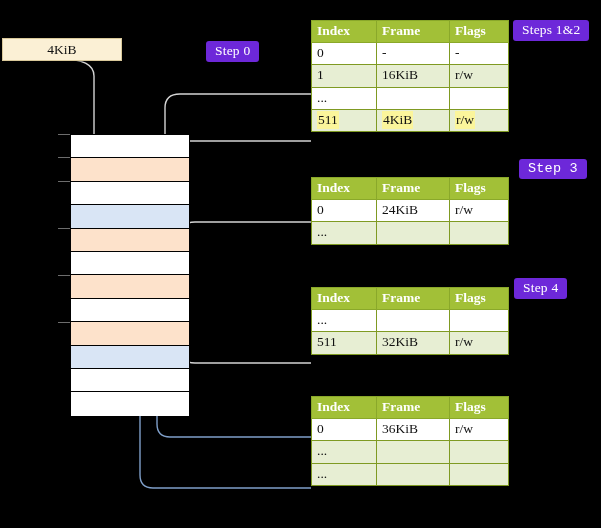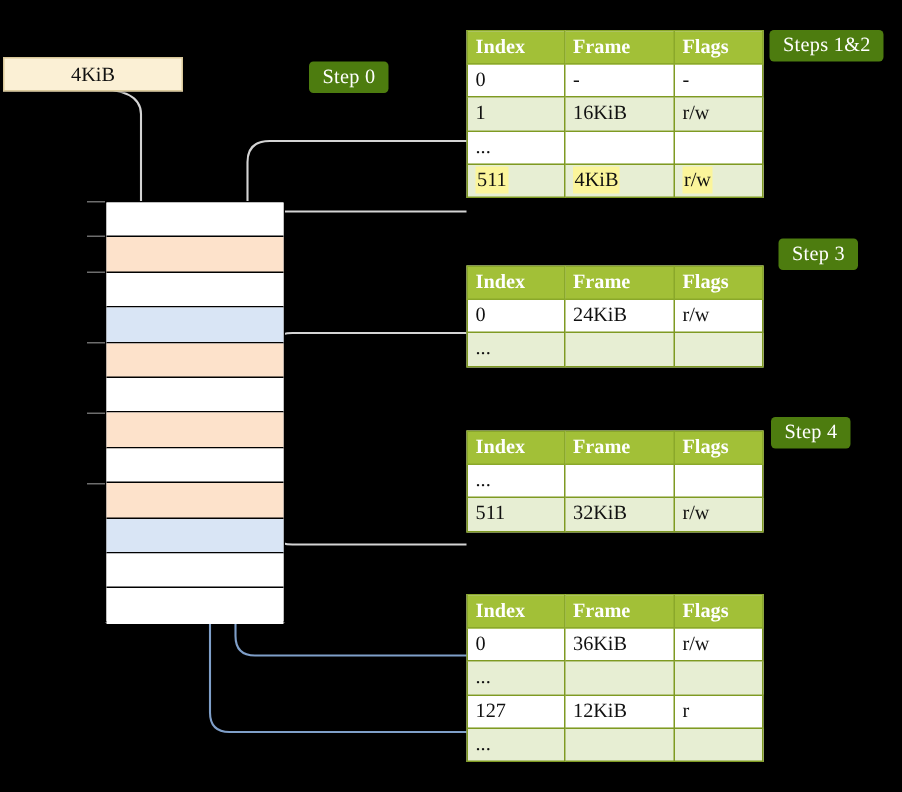--- a/index.html
+++ b/index.html
@@ -66,21 +66,21 @@
     padding: 0 1px;
     display: inline-block;
   }
   .col-index { width: 54px; }
   .col-frame { width: 62px; }
   .col-flags { width: 48px; }
 
   
   .badge {
     position: absolute;
-    background: #4d7c0f;
+    background: #6d28d9;
     color: #ffffff;
     font-size: 13.5px;
     padding: 2px 9px 3px 9px;
     border-radius: 3px;
     white-space: nowrap;
     box-shadow: 1px 1px 0 rgba(0,0,0,0.45);
     letter-spacing: 0.2px;
   }
 
   
@@ -199,21 +199,21 @@
       <div class="tick" style="top: 157px;"></div>
       <div class="tick" style="top: 181px;"></div>
       <div class="tick" style="top: 228px;"></div>
       <div class="tick" style="top: 275px;"></div>
       <div class="tick" style="top: 322px;"></div>
     </div>
 
   <div id="badges">
       <div class="badge" style="left: 206px; top: 41px;">Step 0</div>
       <div class="badge" style="left: 513px; top: 20px;">Steps 1&amp;2</div>
-      <div class="badge" style="left: 519px; top: 159px;">Step 3</div>
+      <div class="badge" style="left: 519px; top: 159px; font-family: Liberation Mono, monospace;">Step 3</div>
       <div class="badge" style="left: 514px; top: 278px;">Step 4</div>
     </div>
 
   <div id="tables">
       <table class="pagetable" style="left: 311px; top: 20px;">
         <thead>
           <tr>
             <th class="col-index">Index</th>
             <th class="col-frame">Frame</th>
             <th class="col-flags">Flags</th>
@@ -296,25 +296,20 @@
           <tr>
             <td class="col-index">0</td>
             <td class="col-frame">36KiB</td>
             <td class="col-flags">r/w</td>
           </tr>
           <tr class="alt">
             <td class="col-index">...</td>
             <td class="col-frame">&nbsp;</td>
             <td class="col-flags">&nbsp;</td>
           </tr>
-          <tr>
-            <td class="col-index">127</td>
-            <td class="col-frame">12KiB</td>
-            <td class="col-flags">r</td>
-          </tr>
           <tr class="alt">
             <td class="col-index">...</td>
             <td class="col-frame">&nbsp;</td>
             <td class="col-flags">&nbsp;</td>
           </tr>
         </tbody>
       </table>
     </div>
 
 </div>

